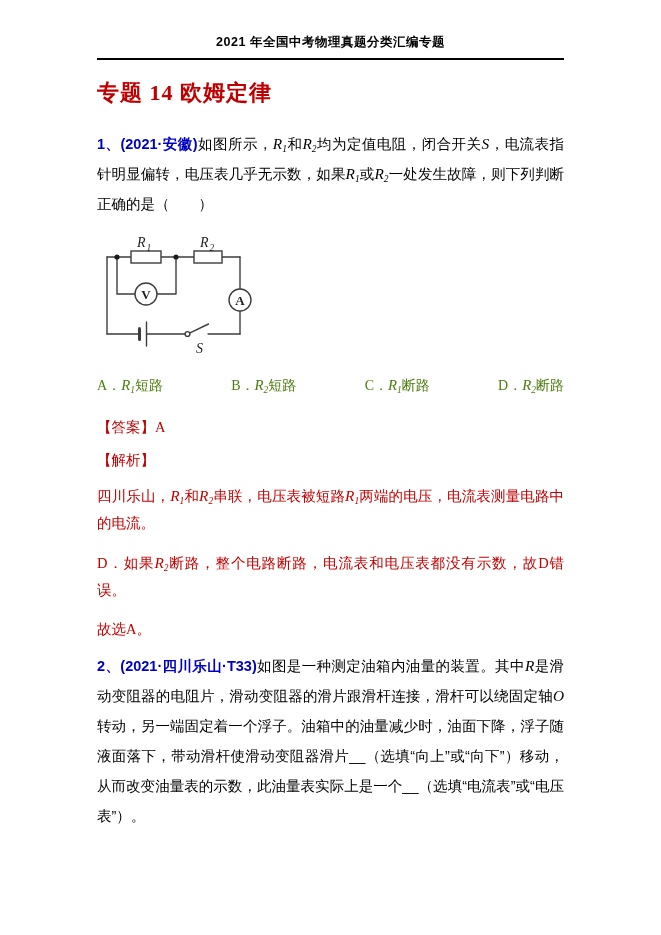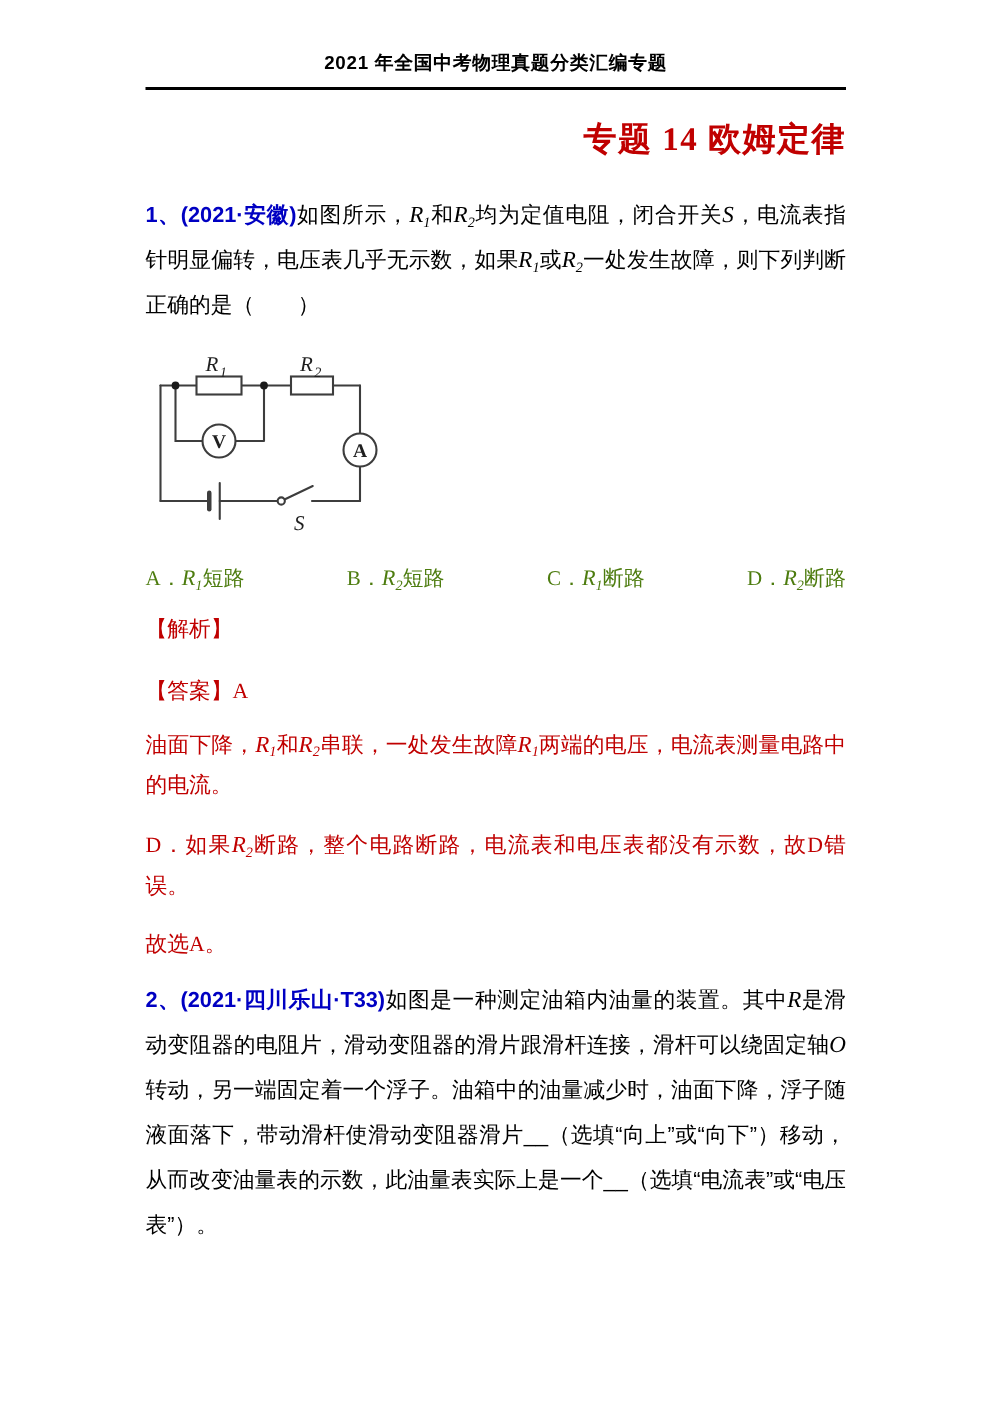--- a/index.html
+++ b/index.html
@@ -13,21 +13,21 @@
   }
   .content{position:absolute; left:97px; top:34px; width:467px;}
 
   .doc-header{
     text-align:center; font-size:12.5px; font-weight:bold; color:#000;
     letter-spacing:0.5px; line-height:16px;
   }
   .header-rule{border:none; border-top:2px solid #000; margin:8px 0 0 0;}
 
   .page-title{
-    margin:18px 0 0 0; text-align:right;
+    margin:18px 0 0 0; text-align:left;
     font-size:22px; font-weight:bold; color:var(--red);
     font-family:"Liberation Serif",serif; letter-spacing:1px; line-height:30px;
   }
 
   p{margin:0;}
   .stem{
     margin-top:21px; font-size:14.5px; line-height:30px;
     text-align:justify; color:#000;
   }
   .q2-stem{margin-top:8px;}
@@ -100,23 +100,23 @@
       <text class="cvar" x="192" y="317">S</text>
     </svg>
 
     <div class="options">
       <span class="opt"><span class="lat">A．</span><i class="var">R</i><sub class="vsub">1</sub><span>短路</span></span>
       <span class="opt"><span class="lat">B．</span><i class="var">R</i><sub class="vsub">2</sub><span>短路</span></span>
       <span class="opt"><span class="lat">C．</span><i class="var">R</i><sub class="vsub">1</sub><span>断路</span></span>
       <span class="opt"><span class="lat">D．</span><i class="var">R</i><sub class="vsub">2</sub><span>断路</span></span>
     </div>
 
+    <p class="red answer-line"><span>【答案】</span><span class="lat">A</span></p>
     <p class="red analysis-label">【解析】</p>
-    <p class="red answer-line"><span>【答案】</span><span class="lat">A</span></p>
 
-    <p class="red ap"><span>油面下降，</span><i class="var">R</i><sub class="vsub">1</sub><span>和</span><i class="var">R</i><sub class="vsub">2</sub><span>串联，一处发生故障</span><i class="var">R</i><sub class="vsub">1</sub><span>两端的电压，电流表测量电路中的电流。</span></p>
+    <p class="red ap"><span>四川乐山，</span><i class="var">R</i><sub class="vsub">1</sub><span>和</span><i class="var">R</i><sub class="vsub">2</sub><span>串联，电压表被短路</span><i class="var">R</i><sub class="vsub">1</sub><span>两端的电压，电流表测量电路中的电流。</span></p>
     <p class="red ap"><span class="lat">D</span><span>．如果</span><i class="var">R</i><sub class="vsub">2</sub><span>断路，整个电路断路，电流表和电压表都没有示数，故</span><span class="lat">D</span><span>错误。</span></p>
     <p class="red ap"><span>故选</span><span class="lat">A</span><span>。</span></p>
 
     <p class="stem q2-stem"><b class="qlabel">2、(2021·四川乐山·T33)</b><span><span>如图是一种测定油箱内油量的装置。其中</span><i class="var">R</i><span>是滑动变阻器的电阻片，滑动变阻器的滑片跟滑杆连接，滑杆可以绕固定轴</span><i class="var">O</i><span>转动，另一端固定着一个浮子。油箱中的油量减少时，油面下降，浮子随液面落下，带动滑杆使滑动变阻器滑片__（选填“向上”或“向下”）移动，从而改变油量表的示数，此油量表实际上是一个__（选填“电流表”或“电压表”）。</span></span></p>
 
   </div>
 </div>
 
 </body></html>

